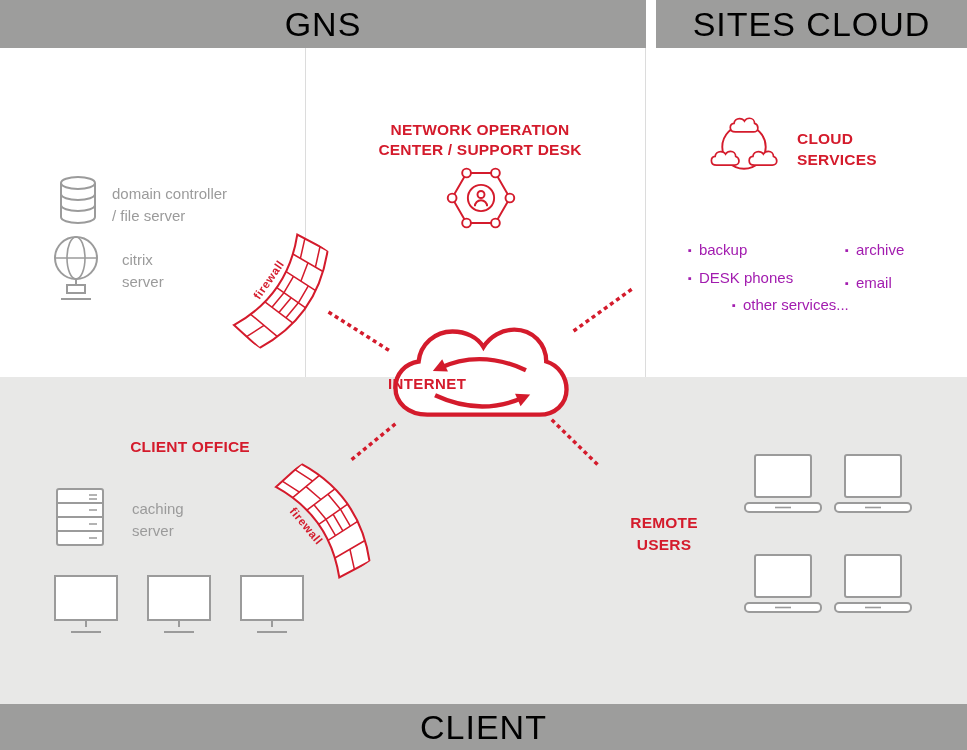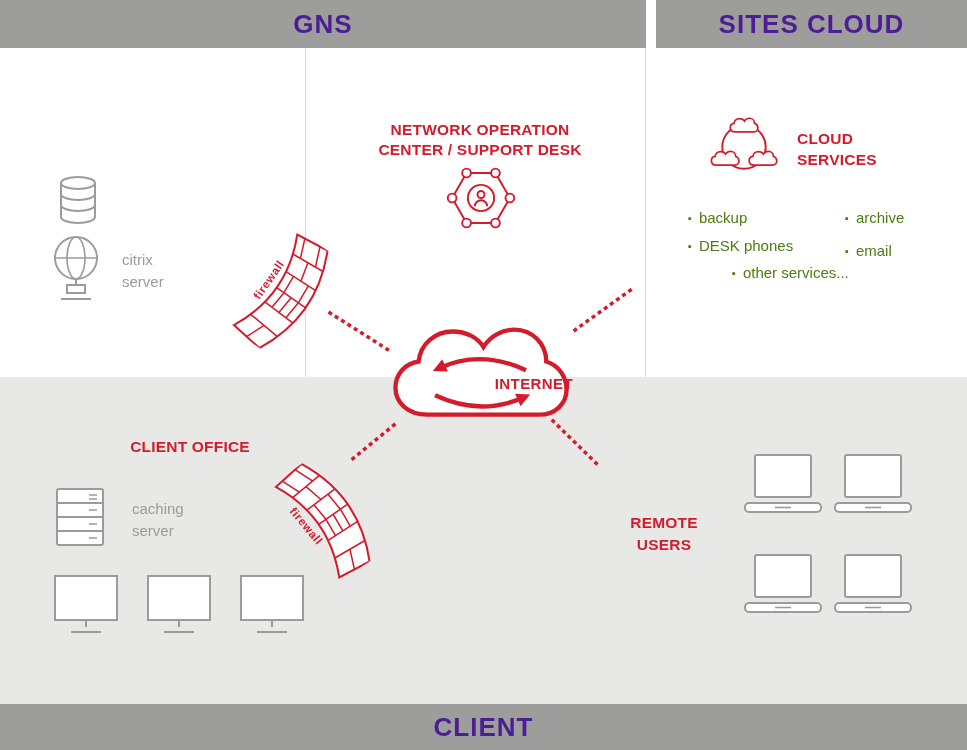--- a/index.html
+++ b/index.html
@@ -1,21 +1,21 @@
 <!DOCTYPE html>
 <html><head>
 <meta charset="utf-8">
 <style>
   * { margin:0; padding:0; box-sizing:border-box; }
   body { font-family:"Liberation Sans", sans-serif; background:#fff; }
   .canvas { position:relative; width:967px; height:750px; background:#fff; overflow:hidden; }
 
-  .bar { position:absolute; background:#9d9d9c; color:#4c1d95; font-weight:bold;
+  .bar { position:absolute; background:#9d9d9c; color:#000000; font-weight:normal;
          display:flex; align-items:center; justify-content:center;
-         font-size:26px; letter-spacing:1px; }
+         font-size:34px; letter-spacing:1px; }
   .bar-gns    { left:0;   top:0; width:646px; height:48px; }
   .bar-public { left:656px; top:0; width:311px; height:48px; }
   .bar-client { left:0; top:704px; width:967px; height:46px; }
 
   .bg-client-zone { position:absolute; left:0; top:377px; width:967px; height:327px; background:#e8e8e7; }
 
   .divider { position:absolute; top:48px; width:1px; height:329px; background:#dcdcdc; }
   .divider-1 { left:305px; }
   .divider-2 { left:645px; }
 
@@ -31,24 +31,24 @@
   .firewall-bottom { left:270px; top:450px; transform:rotate(-35deg) scale(0.85); }
   .firewall-label { position:absolute; color:#d41b2c; font-weight:bold; font-size:11.5px;
                     letter-spacing:.6px; transform-origin:0 50%; white-space:nowrap; }
   .firewall-label-top    { left:256px; top:292px; transform:rotate(-55deg); }
   .firewall-label-bottom { left:292px; top:503px; transform:rotate(50deg); }
 
   .overlay { position:absolute; left:0; top:0; width:967px; height:750px; pointer-events:none; }
 
   .internet-cloud { position:absolute; left:388px; top:318px; width:185px; height:116px; }
   .internet-cloud svg { display:block; width:100%; height:100%; }
-  .internet-label { position:absolute; left:0; top:57px; width:100%; text-align:right;
+  .internet-label { position:absolute; left:0; top:57px; width:100%; text-align:left;
                     color:#d41b2c; font-weight:bold; font-size:15px; letter-spacing:.4px; }
 
-  .service-item { position:absolute; color:#4d7c0f; font-size:15px; white-space:nowrap; }
+  .service-item { position:absolute; color:#a21caf; font-size:15px; white-space:nowrap;margin-top:32px; }
   .service-item .bullet { margin-right:7px; font-size:11px; vertical-align:1px; }
 
   .cs-title { text-align:left; }
 </style>
 </head>
 <body>
 
 <div class="canvas">
 
   <svg width="0" height="0" style="position:absolute">
@@ -76,20 +76,22 @@
 
 
   <div class="icon-box" style="left:58px; top:175px; width:40px; height:52px;">
     <svg viewBox="0 0 40 52" fill="none" stroke="#9b9b9b" stroke-width="2">
       <path d="M3,8 L3,42 A17,6 0 0 0 37,42 L37,8"></path>
       <ellipse cx="20" cy="8" rx="17" ry="6"></ellipse>
       <path d="M3,19 A17,6 0 0 0 37,19"></path>
       <path d="M3,30 A17,6 0 0 0 37,30"></path>
     </svg>
   </div>
+  <div class="gray-label" style="left:112px; top:183px;">domain controller
+/ file server</div>
 
   <div class="icon-box" style="left:50px; top:233px; width:52px; height:68px;">
     <svg viewBox="0 0 52 68" fill="none" stroke="#9b9b9b" stroke-width="2">
       <circle cx="26" cy="25" r="21"></circle>
       <ellipse cx="26" cy="25" rx="9" ry="21" stroke-width="1.6"></ellipse>
       <path d="M5,25 L47,25" stroke-width="1.6"></path>
       <path d="M26,46 L26,52"></path>
       <rect x="17" y="52" width="18" height="8"></rect>
       <path d="M11,66 L41,66"></path>
     </svg>

